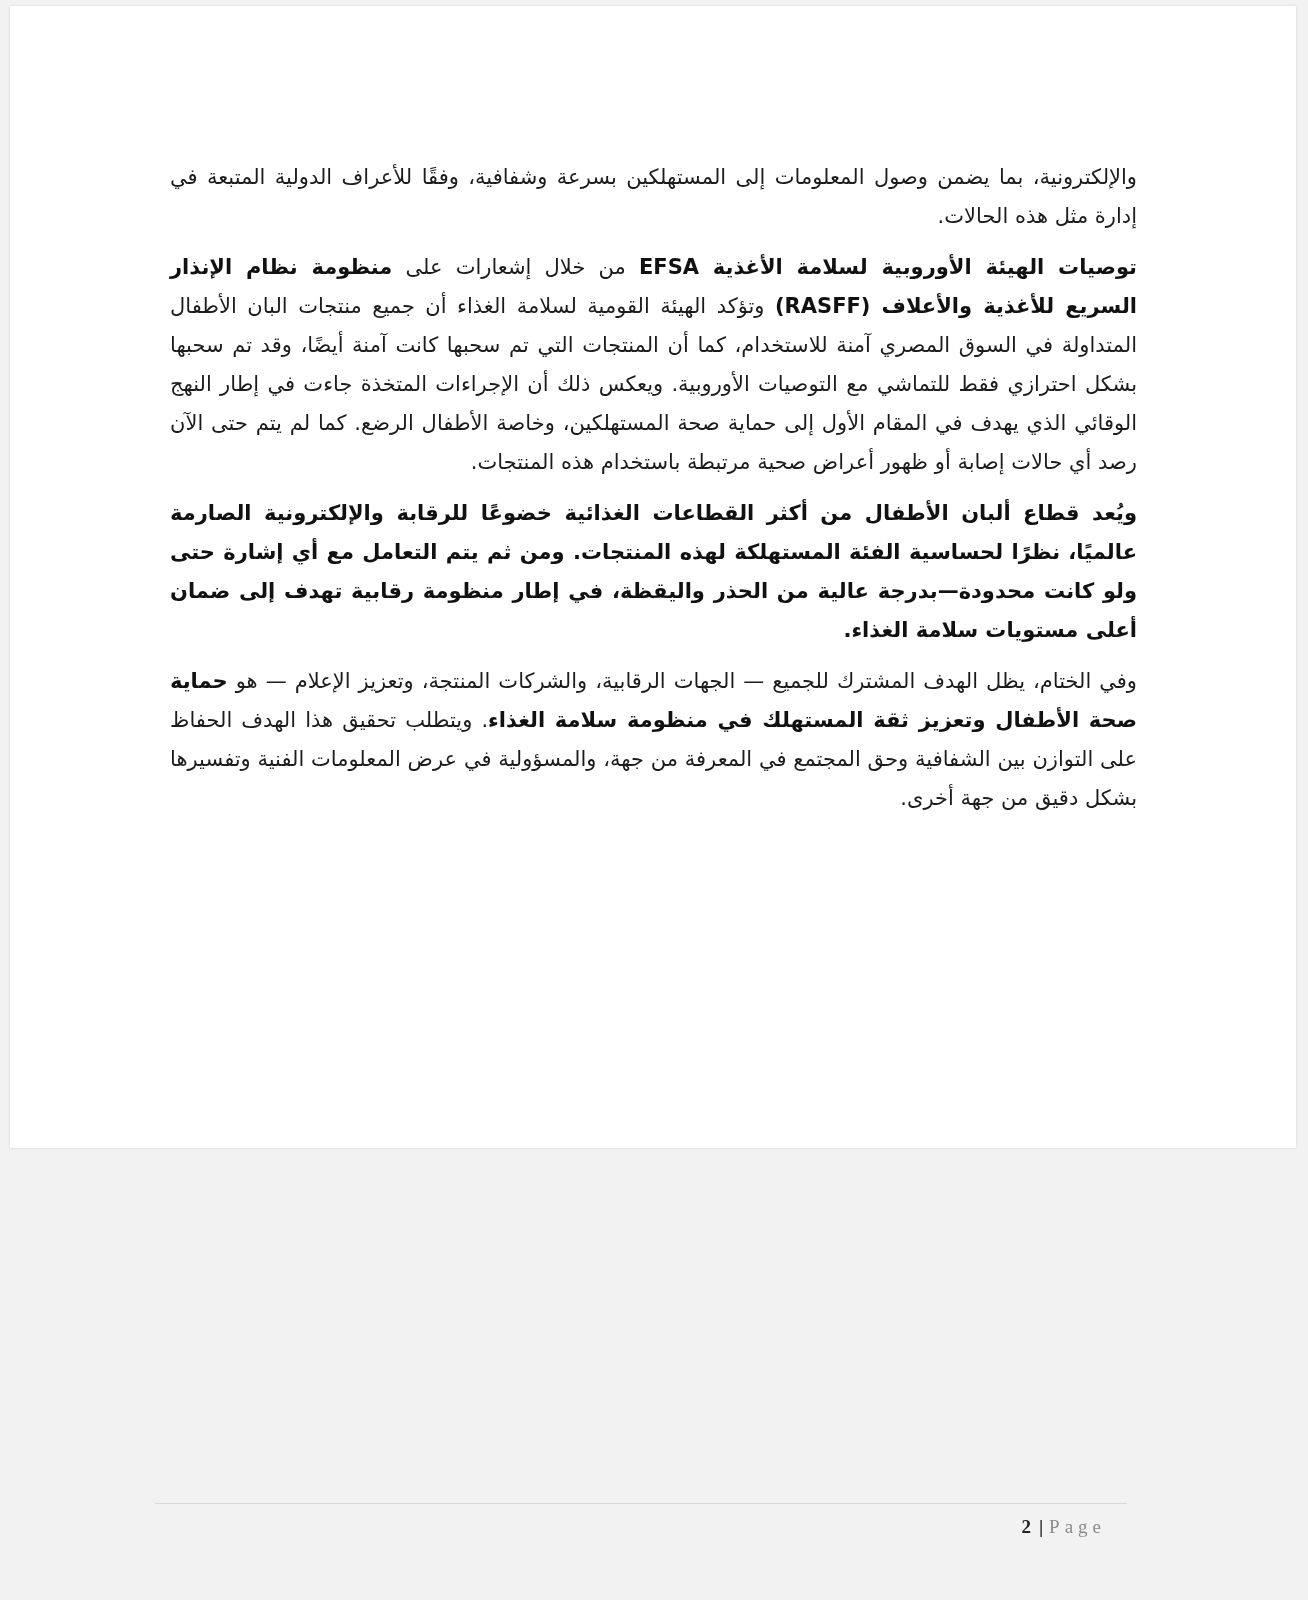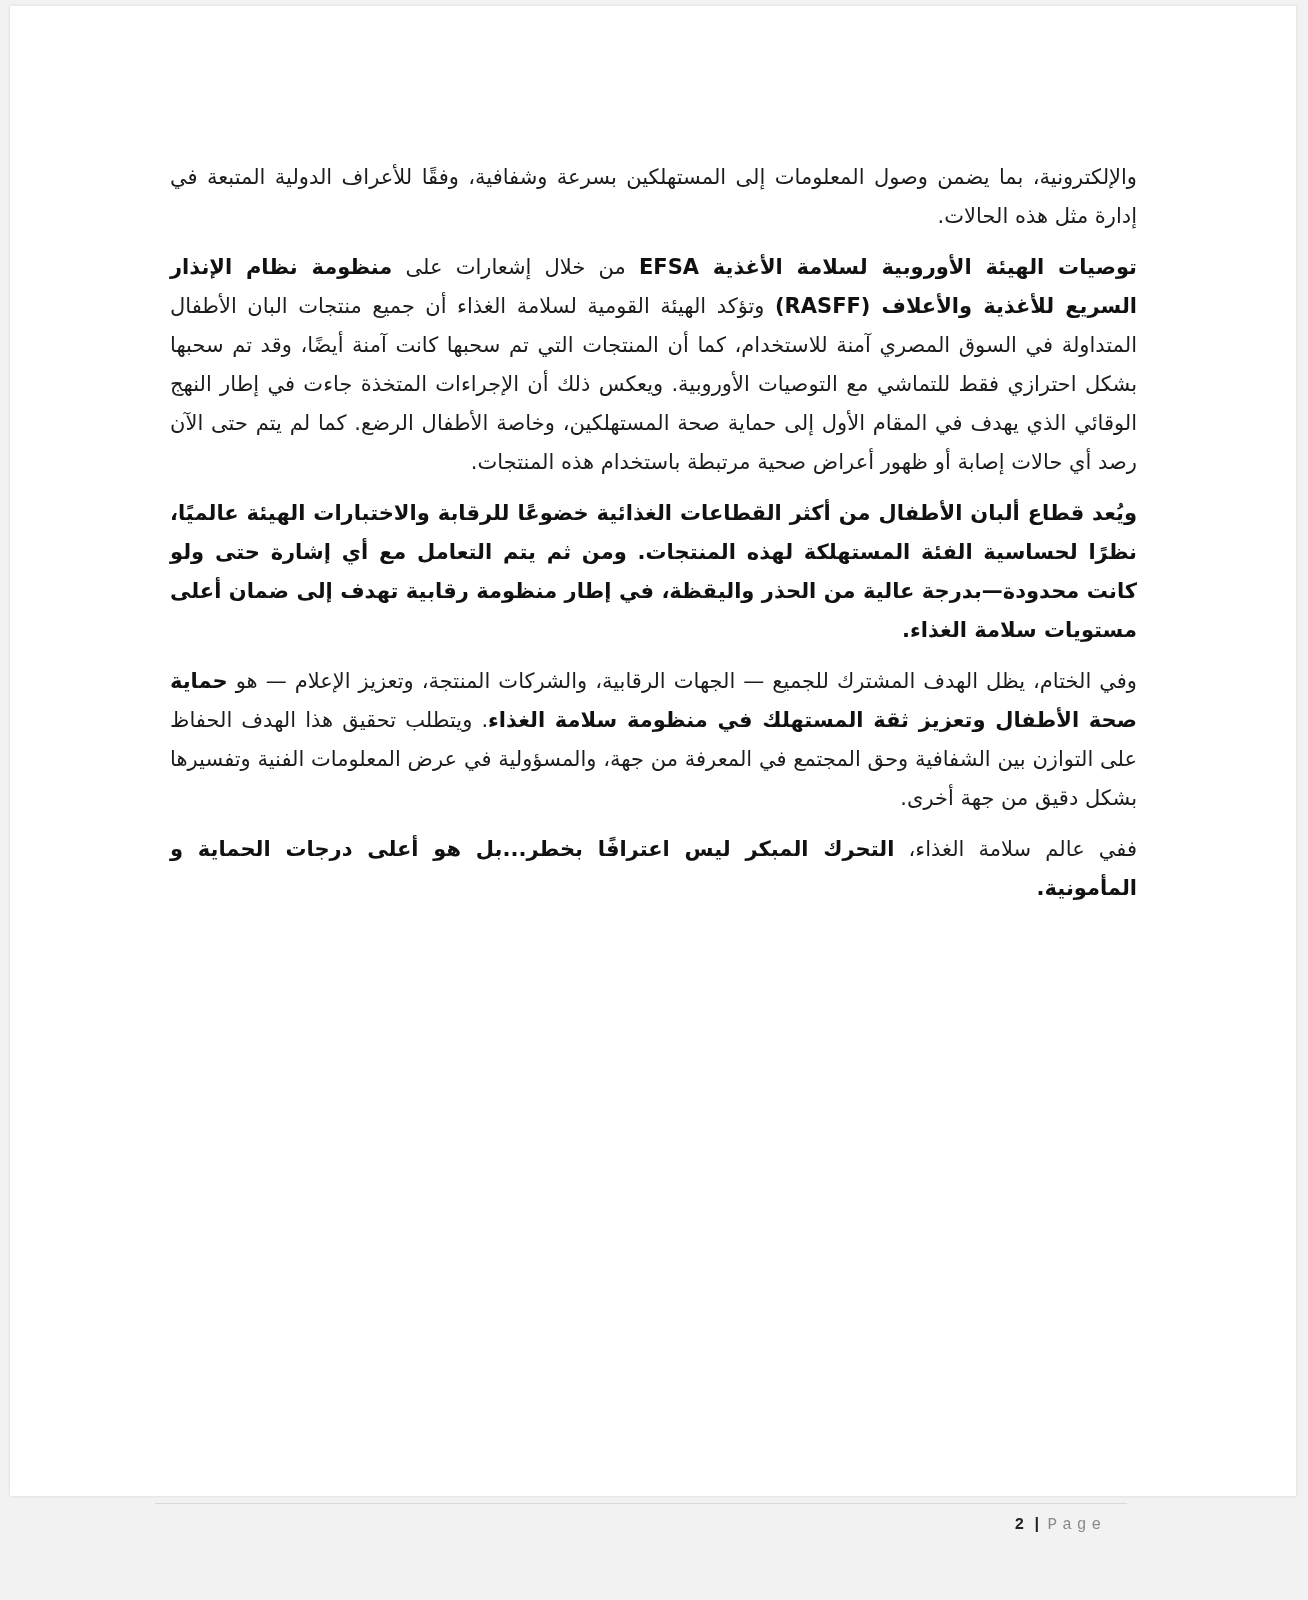--- a/index.html
+++ b/index.html
@@ -12,21 +12,21 @@
     height: 1600px;
     position: relative;
     overflow: hidden;
     font-family: "DejaVu Sans", "Liberation Sans", sans-serif;
   }
   .page {
     position: absolute;
     left: 10px;
     top: 6px;
     width: 1286px;
-    height: 1490px;
+    height: 1142px;
     background: #ffffff;
     box-shadow: 0 0 3px rgba(0,0,0,0.12);
   }
   .content {
     position: absolute;
     left: 160px;
     top: 152px;
     width: 967px;
     direction: rtl;
     text-align: justify;
@@ -51,22 +51,22 @@
     top: 1497px;
     width: 972px;
     height: 1px;
     background: #d9d9d9;
   }
   .footer {
     position: absolute;
     top: 1510px;
     right: 190px;
     direction: ltr;
-    font-family: Liberation Mono, monospace;
-    font-size: 16px;
+    font-family: Liberation Serif, serif;
+    font-size: 19px;
     color: #222;
     white-space: nowrap;
   }
   .footer .num { font-weight: bold; }
   .footer .sep { font-weight: bold; margin: 0 6px 0 8px; }
   .footer .page-word { color: #8a8a8a; letter-spacing: 5px; }
 </style>
 </head>
 <body>
 
@@ -75,30 +75,27 @@
 
     <p class="para">
       <span>والإلكترونية، بما يضمن وصول المعلومات إلى المستهلكين بسرعة وشفافية، وفقًا للأعراف الدولية المتبعة في إدارة مثل هذه الحالات.</span>
     </p>
 
     <p class="para">
       <b>توصيات الهيئة الأوروبية لسلامة الأغذية EFSA</b><span> من خلال  إشعارات على </span><b>منظومة نظام الإنذار السريع للأغذية والأعلاف (RASFF)</b><span> وتؤكد الهيئة القومية لسلامة الغذاء أن جميع منتجات البان الأطفال المتداولة في السوق المصري آمنة للاستخدام، كما أن المنتجات التي تم سحبها كانت آمنة أيضًا، وقد تم سحبها بشكل احترازي فقط للتماشي مع التوصيات الأوروبية. ويعكس ذلك أن الإجراءات المتخذة جاءت في إطار النهج الوقائي الذي يهدف في المقام الأول إلى حماية صحة المستهلكين، وخاصة الأطفال الرضع. كما لم يتم حتى الآن رصد أي حالات إصابة أو ظهور أعراض صحية مرتبطة باستخدام هذه المنتجات.</span>
     </p>
 
     <p class="para allbold">
-      <span>ويُعد قطاع ألبان الأطفال من أكثر القطاعات الغذائية خضوعًا للرقابة والاختبارات الهيئة عالميًا، نظرًا لحساسية الفئة المستهلكة لهذه المنتجات. ومن ثم يتم التعامل مع أي إشارة حتى ولو كانت محدودة—بدرجة عالية من الحذر واليقظة، في إطار منظومة رقابية تهدف إلى ضمان أعلى مستويات سلامة الغذاء.</span>
+      <span>ويُعد قطاع ألبان الأطفال من أكثر القطاعات الغذائية خضوعًا للرقابة والإلكترونية الصارمة عالميًا، نظرًا لحساسية الفئة المستهلكة لهذه المنتجات. ومن ثم يتم التعامل مع أي إشارة حتى ولو كانت محدودة—بدرجة عالية من الحذر واليقظة، في إطار منظومة رقابية تهدف إلى ضمان أعلى مستويات سلامة الغذاء.</span>
     </p>
 
     <p class="para">
       <span>وفي الختام، يظل الهدف المشترك للجميع — الجهات الرقابية، والشركات المنتجة، وتعزيز الإعلام — هو </span><b>حماية صحة الأطفال وتعزيز ثقة المستهلك في منظومة سلامة الغذاء</b><span>. ويتطلب تحقيق هذا الهدف الحفاظ على التوازن بين الشفافية وحق المجتمع في المعرفة من جهة، والمسؤولية في عرض المعلومات الفنية وتفسيرها بشكل دقيق من جهة أخرى.</span>
     </p>
 
-    <p class="para">
-      <span>ففي عالم سلامة الغذاء، </span><b>التحرك المبكر ليس اعترافًا بخطر...بل هو أعلى درجات الحماية و المأمونية.</b>
-    </p>
 
   </div>
 
   <div class="footer-rule"></div>
 
   <div class="footer">
     <span class="num">2</span><span class="sep">|</span><span class="page-word">Page</span>
   </div>
 </div>
 

